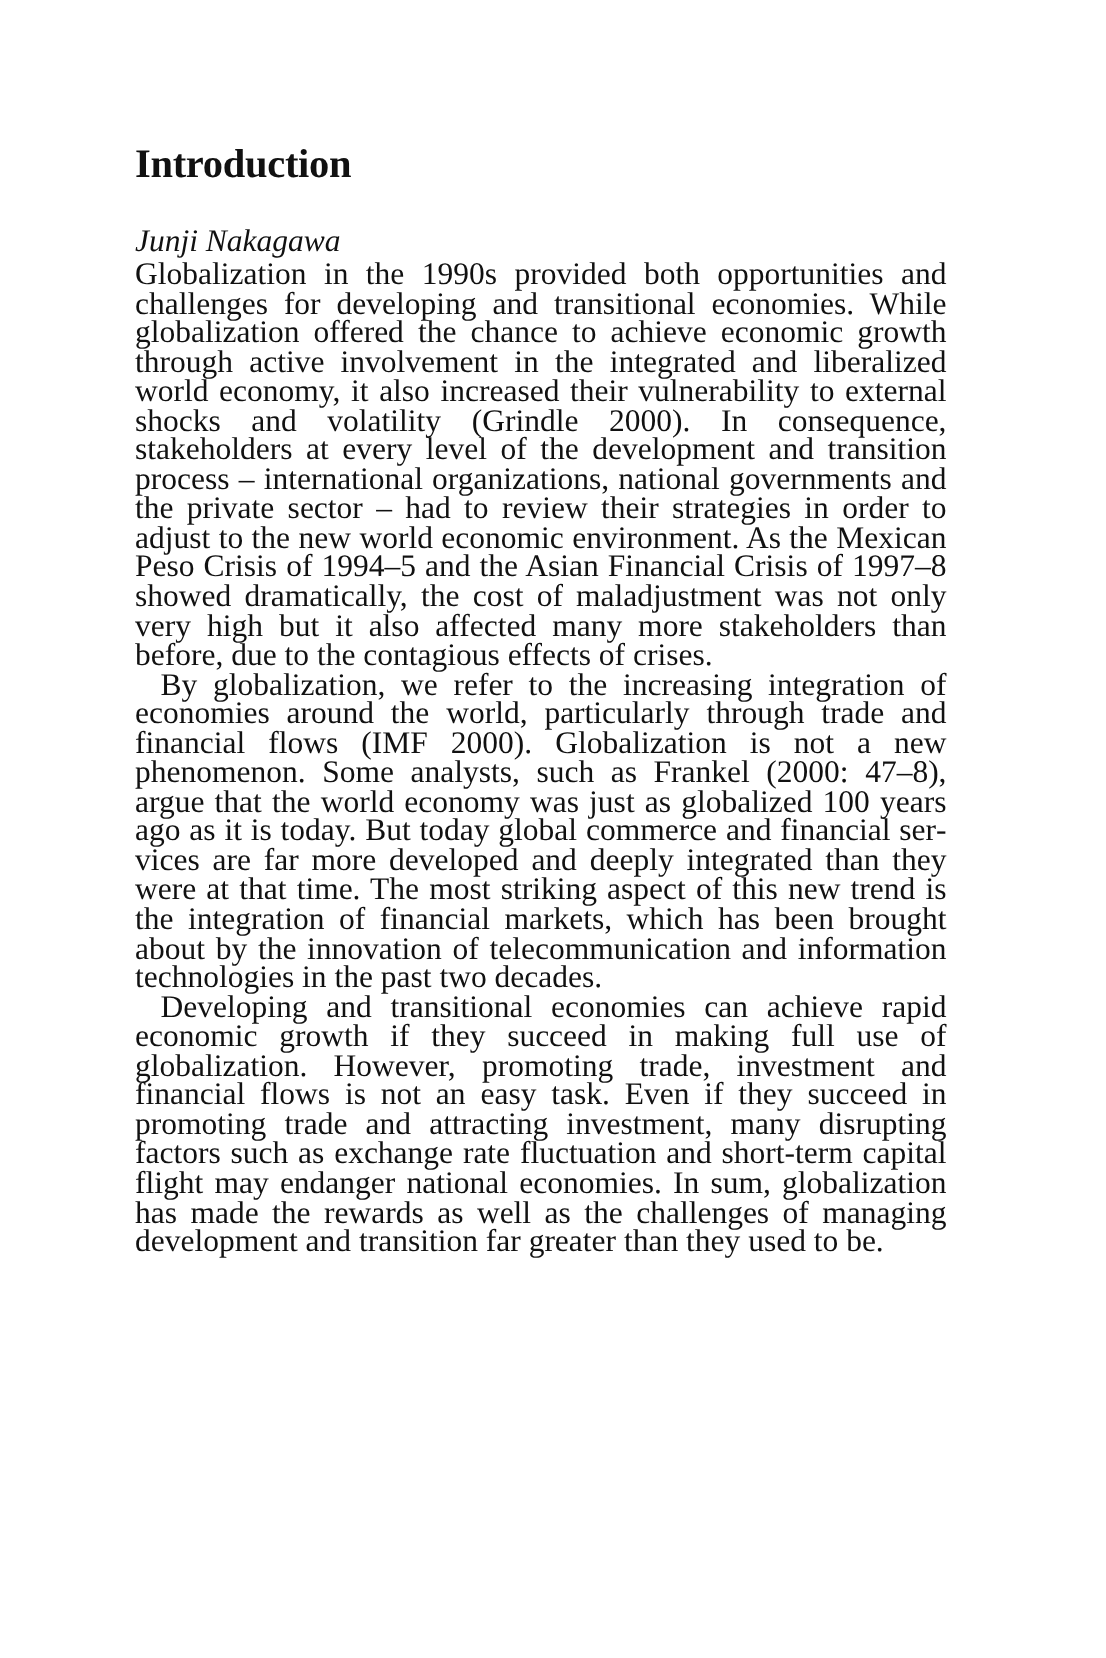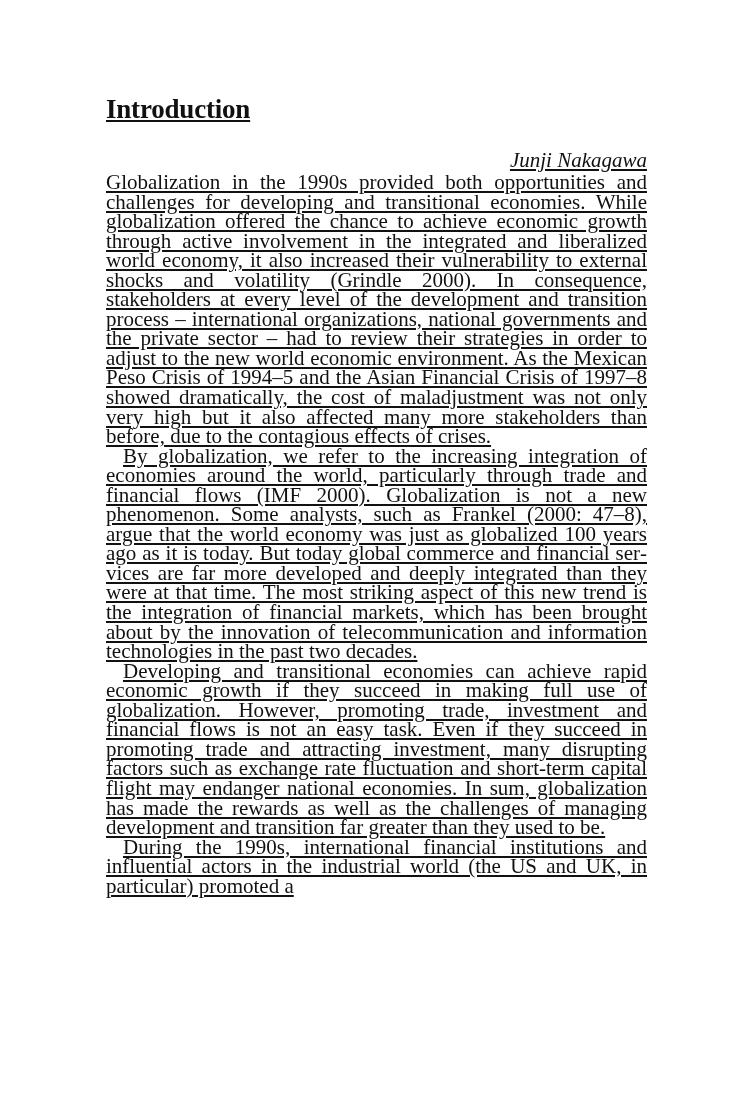--- a/index.html
+++ b/index.html
@@ -10,45 +10,43 @@
     body {
       width: 737px;
       height: 1105px;
       position: relative;
       overflow: hidden;
       color: #111111;
       font-family: "Liberation Serif", "DejaVu Serif", serif;
     }
     .page {
       position: absolute;
-      left: 106px;
+      left: 90px;
       top: 92px;
       width: 541px;
-      text-decoration: underline;
     }
     .chapter-label {
       font-weight: bold;
       font-size: 27px;
       line-height: 34px;
       margin: 0;
       letter-spacing: -0.2px;
     }
     .chapter-title {
       font-size: 24.5px;
       line-height: 29px;
       margin: 10px 0 0 0;
       font-weight: normal;
       width: 470px;
     }
     .author {
       font-style: italic;
       font-size: 21px;
       line-height: 26px;
       margin: 21px 0 0 0;
-      text-align: right;
     }
     .section-heading {
       font-weight: bold;
       font-size: 16.5px;
       line-height: 20px;
       margin: 57px 0 0 0;
     }
     .body-text {
       font-size: 21px;
       line-height: 19.55px;
@@ -67,15 +65,14 @@
 
 <div class="page">
   <h1 class="chapter-label">Introduction</h1>
   <div class="author">Junji Nakagawa</div>
 
 
   <div class="body-text">
     <p>Globalization in the 1990s provided both opportunities and challenges for developing and transitional economies. While globalization offered the chance to achieve economic growth through active involvement in the integrated and liberalized world economy, it also increased their vulnera­bility to external shocks and volatility (Grindle 2000). In consequence, stakeholders at every level of the development and transition process – international organizations, national governments and the private sector – had to review their strategies in order to adjust to the new world economic environment. As the Mexican Peso Crisis of 1994–5 and the Asian Finan­cial Crisis of 1997–8 showed dramatically, the cost of maladjustment was not only very high but it also affected many more stakeholders than before, due to the contagious effects of crises.</p>
     <p class="indent">By globalization, we refer to the increasing integration of economies around the world, particularly through trade and financial flows (IMF 2000). Globalization is not a new phenomenon. Some analysts, such as Frankel (2000: 47–8), argue that the world economy was just as globalized 100 years ago as it is today. But today global commerce and financial ser­vices are far more developed and deeply integrated than they were at that time. The most striking aspect of this new trend is the integration of finan­cial markets, which has been brought about by the innovation of telecom­munication and information technologies in the past two decades.</p>
     <p class="indent">Developing and transitional economies can achieve rapid economic growth if they succeed in making full use of globalization. However, pro­moting trade, investment and financial flows is not an easy task. Even if they succeed in promoting trade and attracting investment, many disrupt­ing factors such as exchange rate fluctuation and short-term capital flight may endanger national economies. In sum, globalization has made the rewards as well as the challenges of managing development and transition far greater than they used to be.</p>
-    <p class="indent">During the 1990s, international financial institutions and influential actors in the industrial world (the US and UK, in particular) promoted a</p>
   </div>
 </div>
 
 </body></html>

